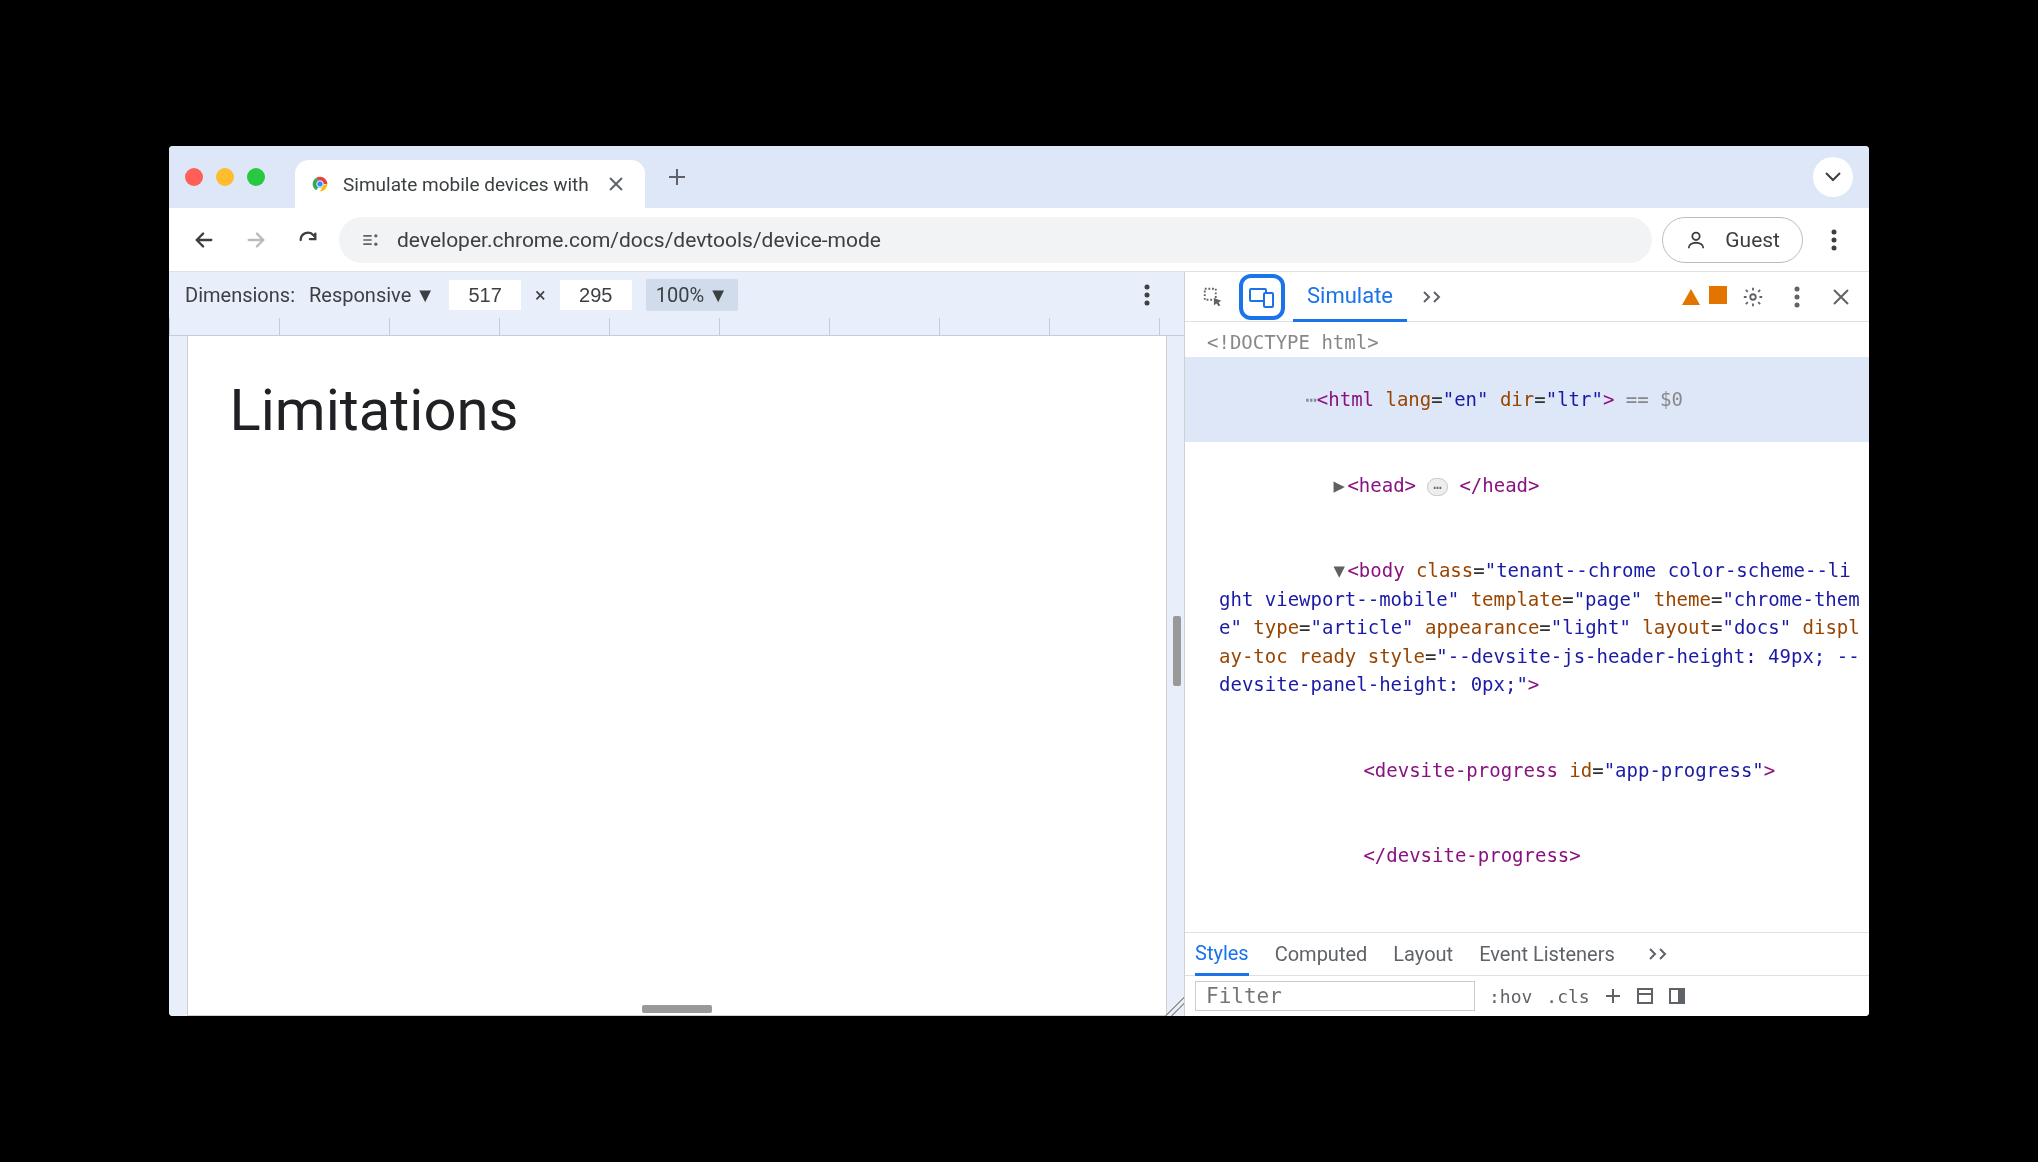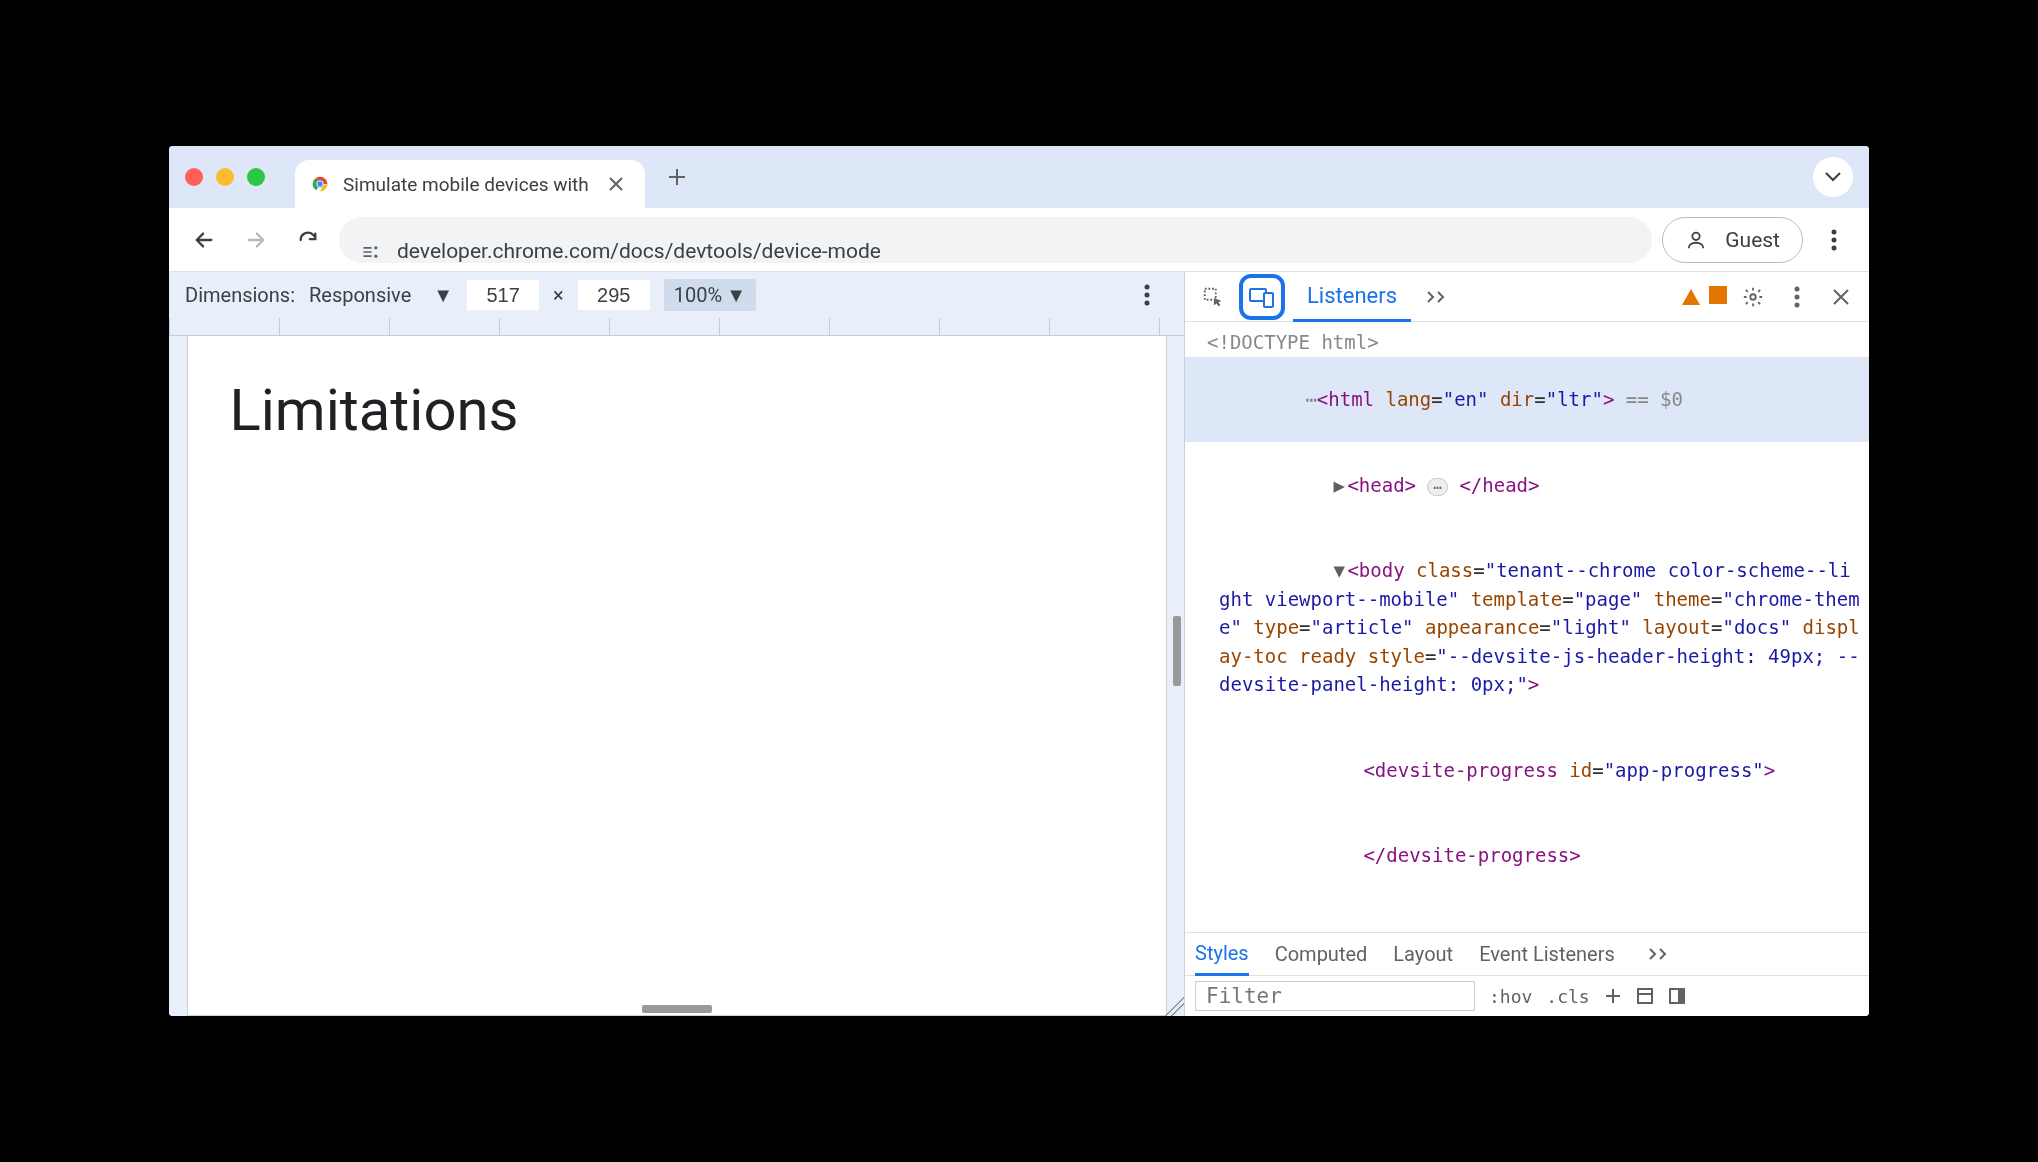--- a/index.html
+++ b/index.html
@@ -68,21 +68,21 @@
   width: 42px; height: 42px; display: flex; align-items: center; justify-content: center;
   color: #3c4043; border-radius: 50%; cursor: pointer;
 }
 .nav-btn.disabled { color: #bbb; }
 .omnibox {
   flex: 1;
   height: 46px;
   background: #f1f3f4;
   border-radius: 23px;
   display: flex;
-  align-items: flex-end;
+  align-items: center;
   padding: 0 20px;
   gap: 16px;
   font-size: 21px;
   color: #3c4043;
 }
 .site-icon { width: 22px; height: 22px; display: flex; align-items: center; justify-content: center; }
 .profile-btn {
   height: 46px; padding: 0 22px; border: 1.5px solid #bbb;
   border-radius: 23px; display: flex; align-items: center; gap: 18px;
   font-size: 21px; color: #3c4043; cursor: pointer;
@@ -98,21 +98,21 @@
 }
 .device-toolbar {
   height: 46px;
   display: flex;
   align-items: center;
   padding: 0 16px;
   gap: 14px;
   font-size: 20px;
   color: #3c4043;
 }
-.dim-select { display: flex; align-items: center; gap: 22px; cursor: pointer; }
+.dim-select { display: flex; align-items: center; gap: 4px; cursor: pointer; }
 .dim-input { width: 72px; height: 30px; background: #fff; border: none; text-align: center; font-size: 20px; color: #3c4043; }
 .zoom-sel { background: #d0dbec; padding: 4px 10px; border-radius: 2px; display: flex; align-items: center; gap: 4px; cursor: pointer; }
 .device-toolbar .spacer { flex: 1; }
 .ruler {
   height: 18px; background: #e9effa;
   background-image: repeating-linear-gradient(to right, #c0cce0 0, #c0cce0 1px, transparent 1px, transparent 110px);
   border-bottom: 1px solid #c0cce0;
 }
 .viewport-wrap { flex: 1; display: flex; justify-content: center; overflow: hidden; position: relative; }
 .viewport {
@@ -350,21 +350,21 @@
               <rect x="3" y="3" width="12" height="12" fill="none" stroke="#5f6368" stroke-width="2" stroke-dasharray="2 2"></rect>
               <path d="M13 13l8 3-3 2 2 3-2 1-2-3-3 2z" fill="#5f6368"></path>
             </svg>
         </div>
         <div class="dt-icon-btn highlighted">
           <svg width="26" height="22" viewBox="0 0 26 22">
               <rect x="1" y="3" width="16" height="12" rx="1" fill="none" stroke="#1a73e8" stroke-width="2"></rect>
               <rect x="15" y="7" width="9" height="14" rx="1" fill="#fff" stroke="#1a73e8" stroke-width="2"></rect>
             </svg>
         </div>
-        <div class="dt-tab active">Listeners</div>
+        <div class="dt-tab active">Simulate</div>
         <div class="dt-icon-btn">
           <svg width="22" height="14" viewBox="0 0 22 14">
               <path d="M2 2l5 5-5 5M12 2l5 5-5 5" stroke="#5f6368" stroke-width="2" fill="none"></path>
             </svg>
         </div>
         <span class="spacer"></span>
         <span class="warn-triangle">
           <svg width="20" height="18" viewBox="0 0 20 18">
               <path d="M10 1l9 16H1z" fill="#e37400"></path>
             </svg>

